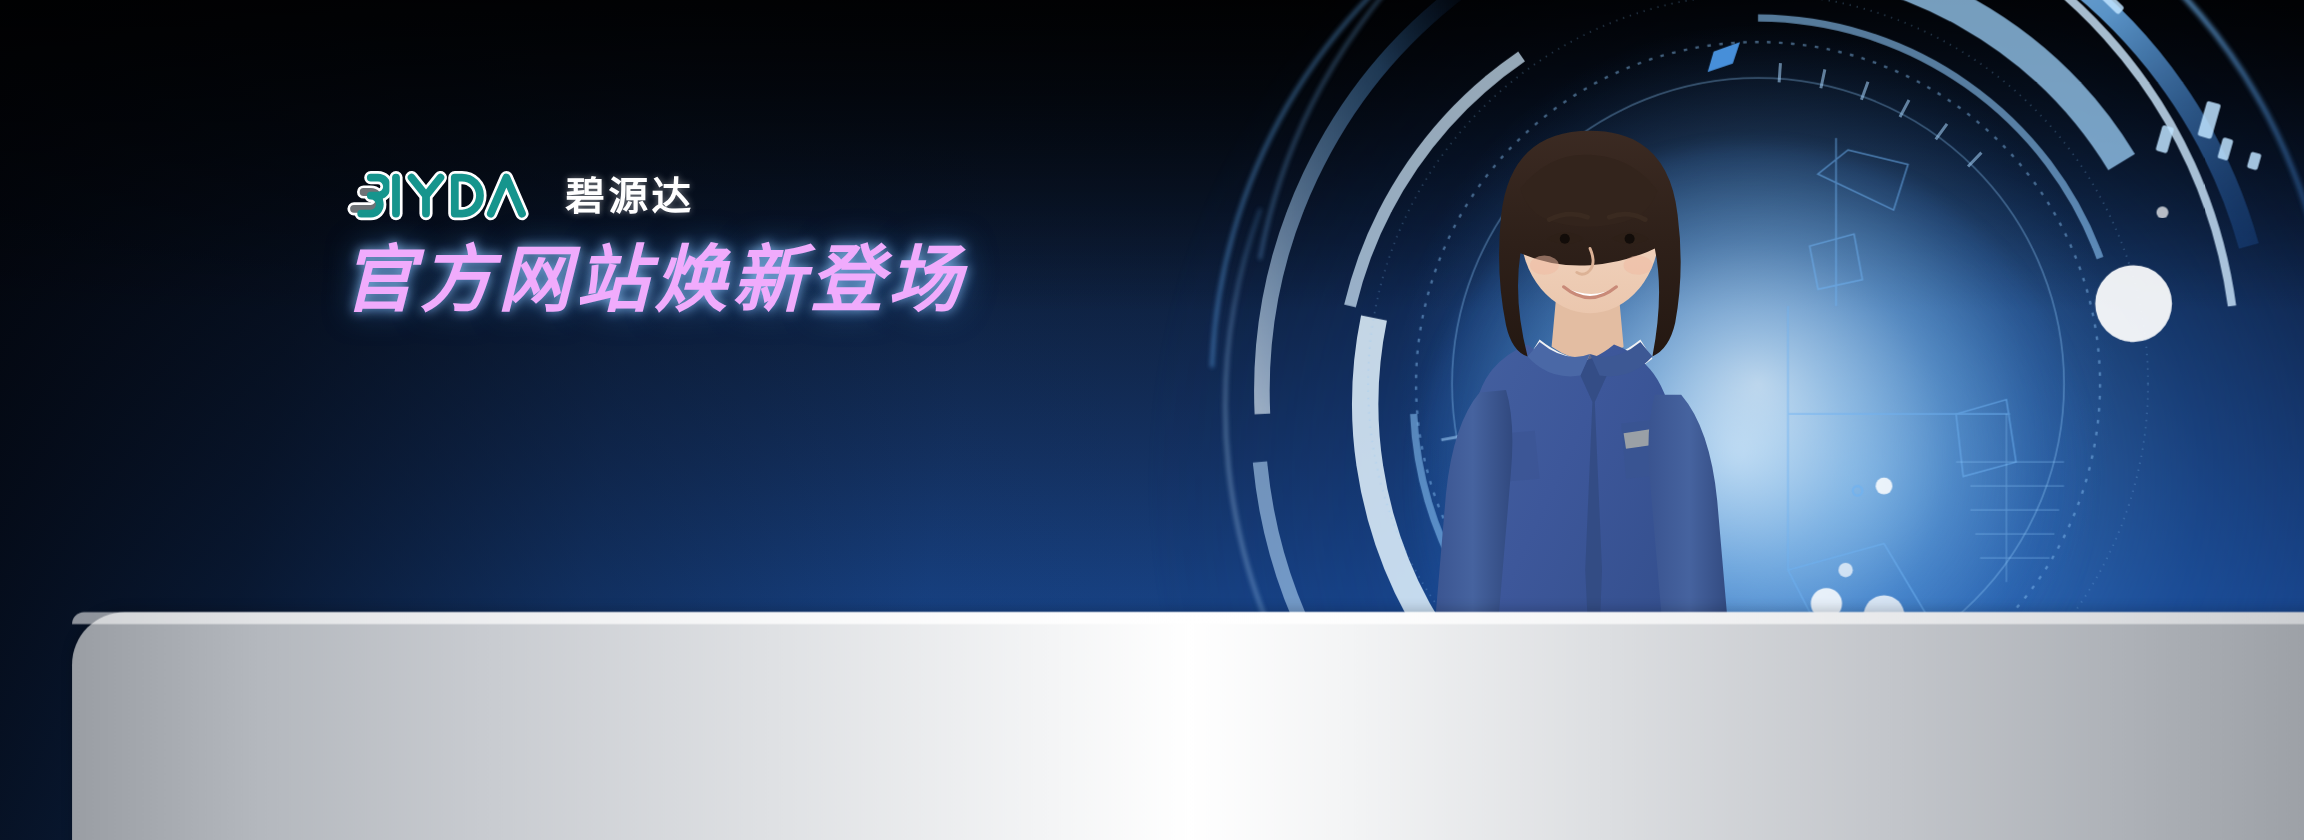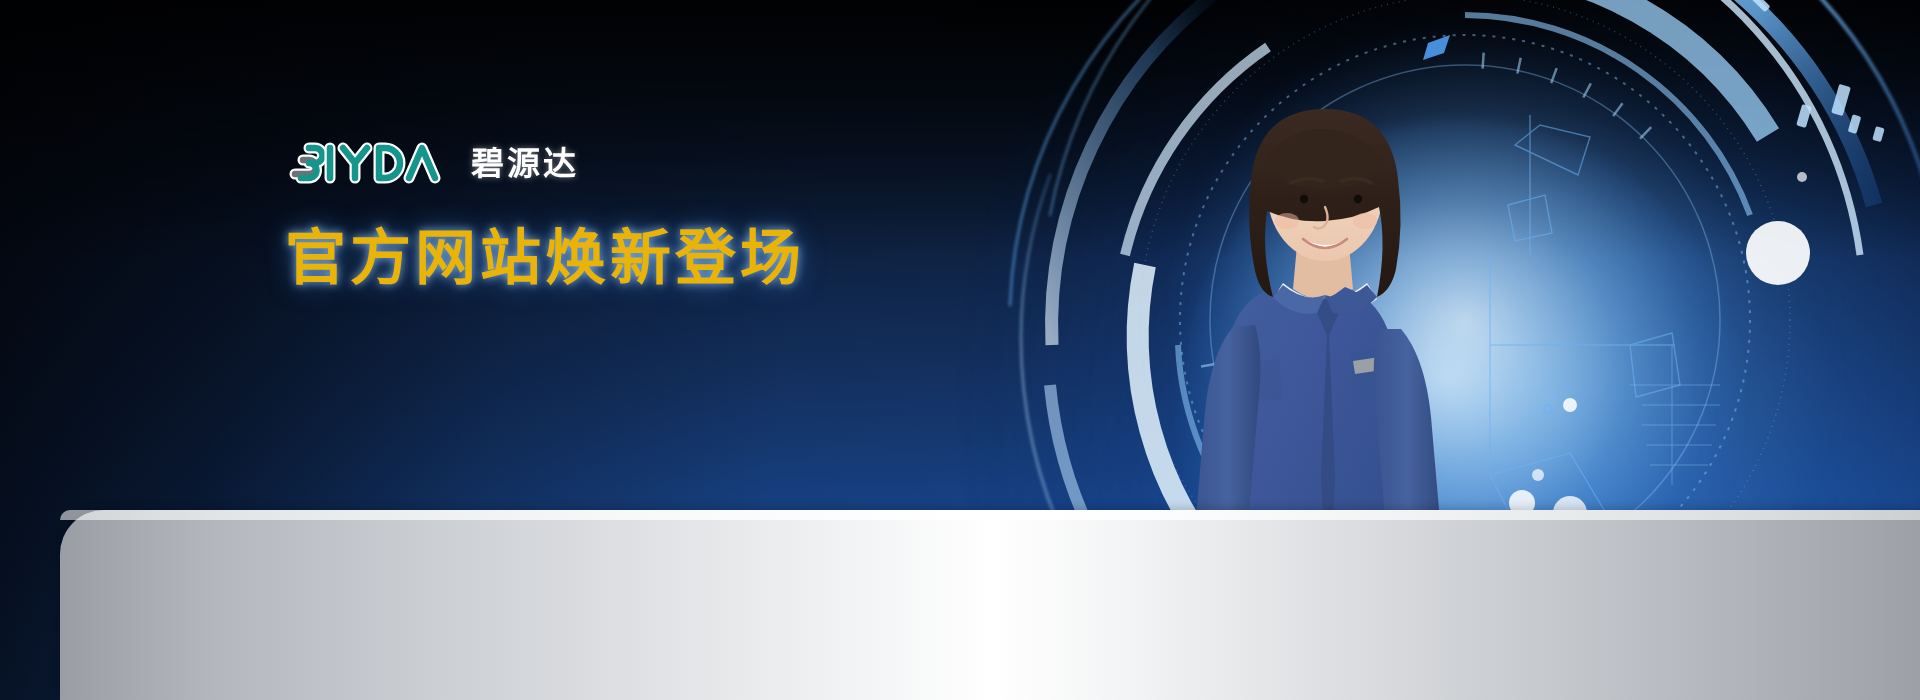--- a/index.html
+++ b/index.html
@@ -127,45 +127,46 @@
     left:285px; top:140px;
     width:760px;
   }
 
   
   .logo{
     display:flex;
     align-items:center;
     gap:14px;
     height:46px;
-    margin-bottom:40px;
+    margin-bottom:15px;
   }
   .logo-mark{ display:block; }
   .logo-cn{
     font-size:33px;
     font-weight:700;
     letter-spacing:3px;
     color:#ffffff;
     text-shadow:0 0 6px rgba(255,255,255,.45);
     line-height:1;
     white-space:nowrap;
   }
 
   .headline{
     font-size:61px;
     font-weight:700;
     letter-spacing:4px;
-    color:#eab308;
+    color:#f0abfc;
     line-height:1.08;
     margin:0 0 14px 0;
     white-space:nowrap;
     text-shadow:
       0 0 10px rgba(150,205,255,.85),
       0 0 26px rgba(70,150,240,.55),
       0 2px 4px rgba(0,20,60,.50);
+    font-style: italic;
   }
 
   .subheadline{
     font-size:27px;
     font-weight:700;
     letter-spacing:2.5px;
     color:#ffffff;
     line-height:1.3;
     margin:0;
     white-space:nowrap;

